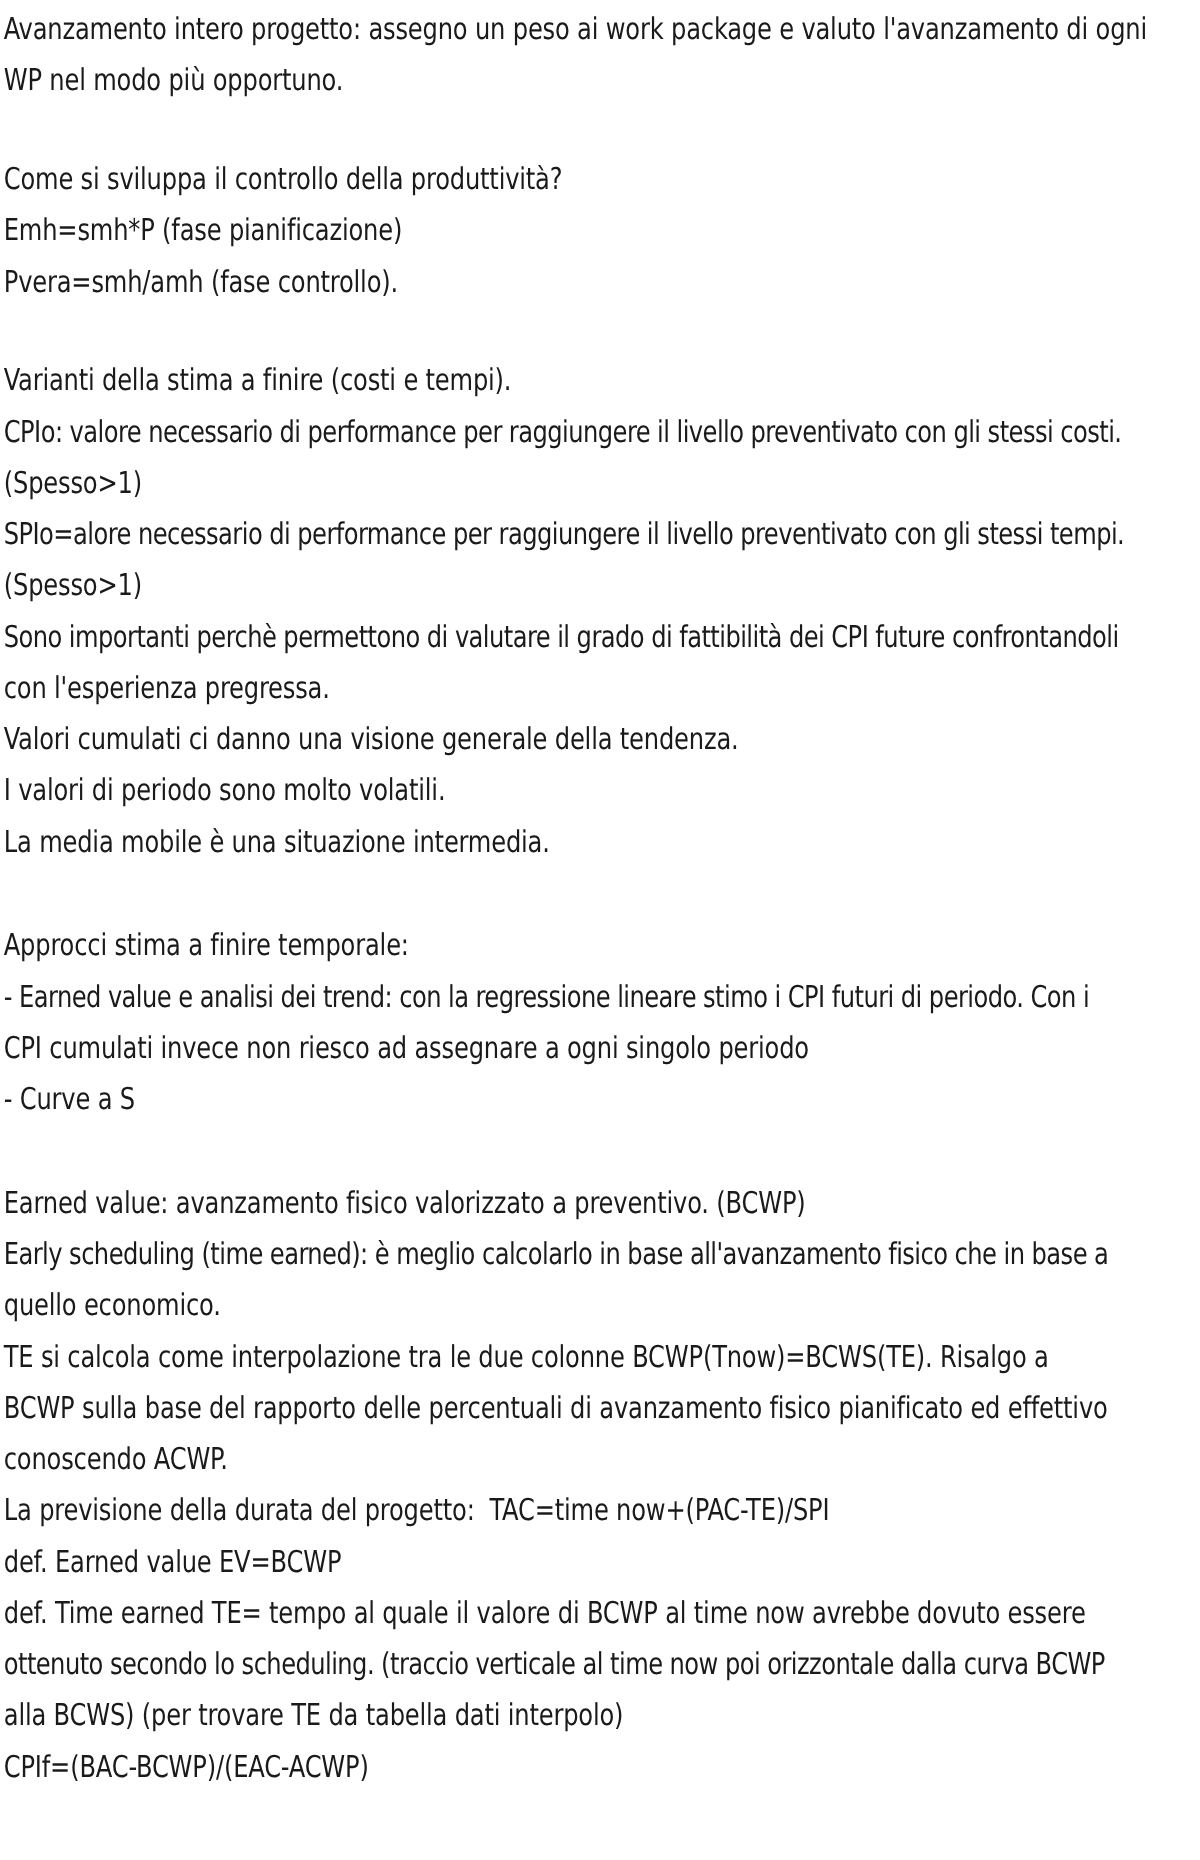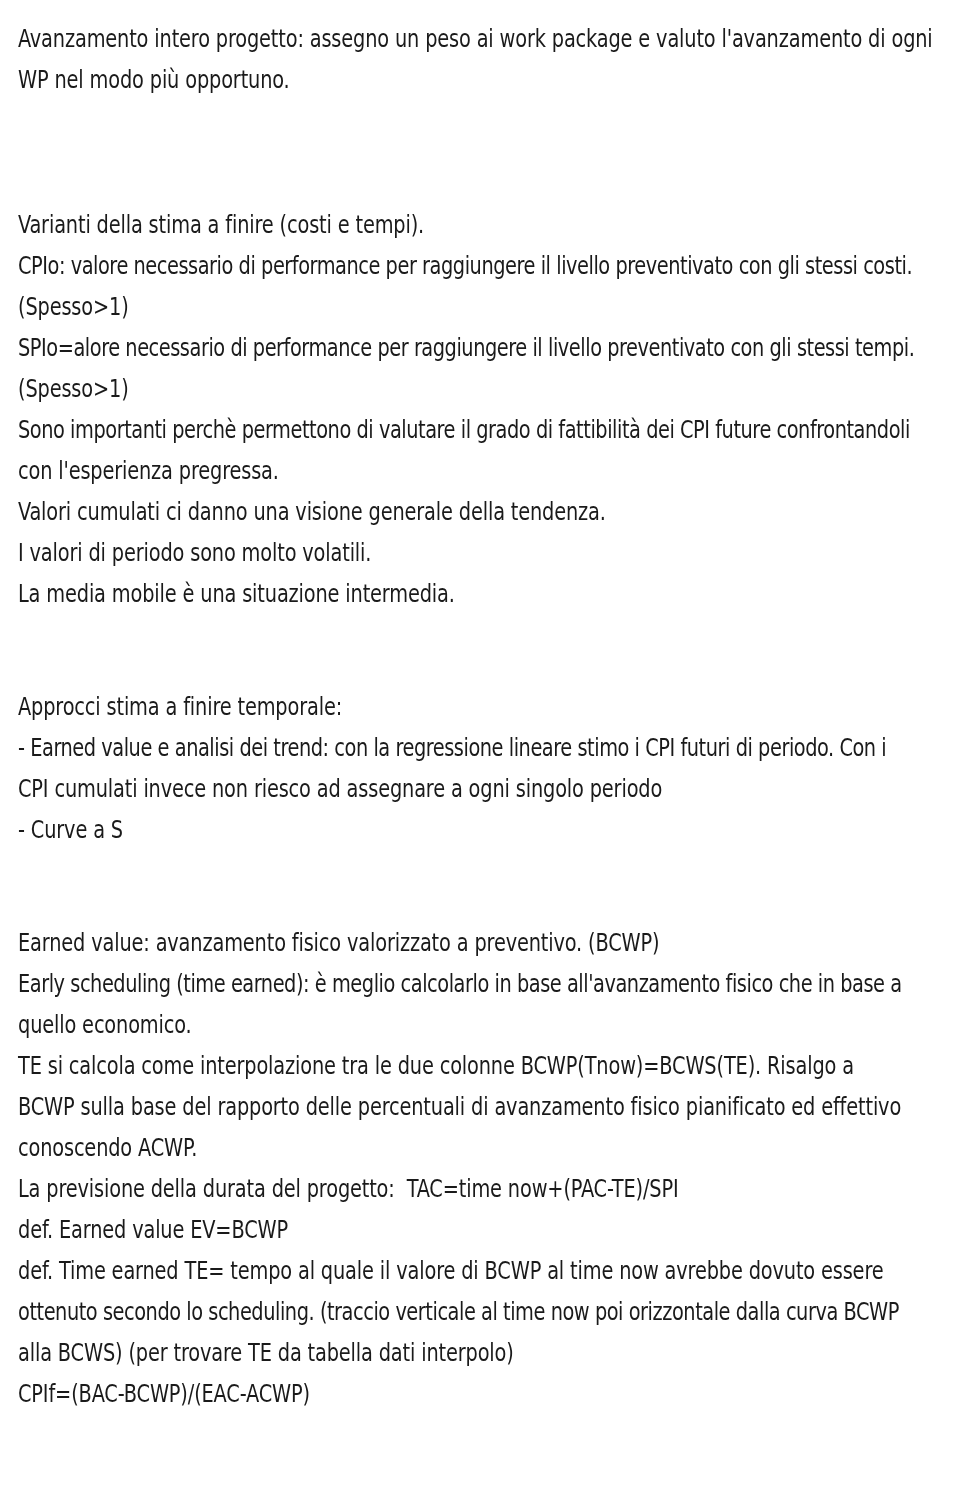--- a/index.html
+++ b/index.html
@@ -40,35 +40,40 @@
     font-weight: 400;
     transform: scaleY(1.12);
     transform-origin: left top;
     -webkit-font-smoothing: antialiased;
   }
   .line.tight {
     letter-spacing: -0.45px;
   }
   .spacer-md { height: 36px; }
   .spacer-lg { height: 40px; }
-  .block { margin: 16px; padding: 0; }
+  .block { margin: 1px; padding: 0; }
 </style>
 </head>
 <body>
 
 <div class="page">
   <div class="doc-body">
 
     <div class="block">
       <div class="line">Avanzamento intero progetto: assegno un peso ai work package e valuto l'avanzamento di ogni</div>
       <div class="line">WP nel modo più opportuno.</div>
     </div>
 
     <div class="spacer-md"></div>
 
+    <div class="block">
+      <div class="line">Come si sviluppa il controllo della produttività?</div>
+      <div class="line">Emh=smh*P (fase pianificazione)</div>
+      <div class="line">Pvera=smh/amh (fase controllo).</div>
+    </div>
 
     <div class="spacer-md"></div>
 
     <div class="block">
       <div class="line">Varianti della stima a finire (costi e tempi).</div>
       <div class="line tight">CPIo: valore necessario di performance per raggiungere il livello preventivato con gli stessi costi.</div>
       <div class="line">(Spesso&gt;1)</div>
       <div class="line tight">SPIo=alore necessario di performance per raggiungere il livello preventivato con gli stessi tempi.</div>
       <div class="line">(Spesso&gt;1)</div>
       <div class="line tight">Sono importanti perchè permettono di valutare il grado di fattibilità dei CPI future confrontandoli</div>

